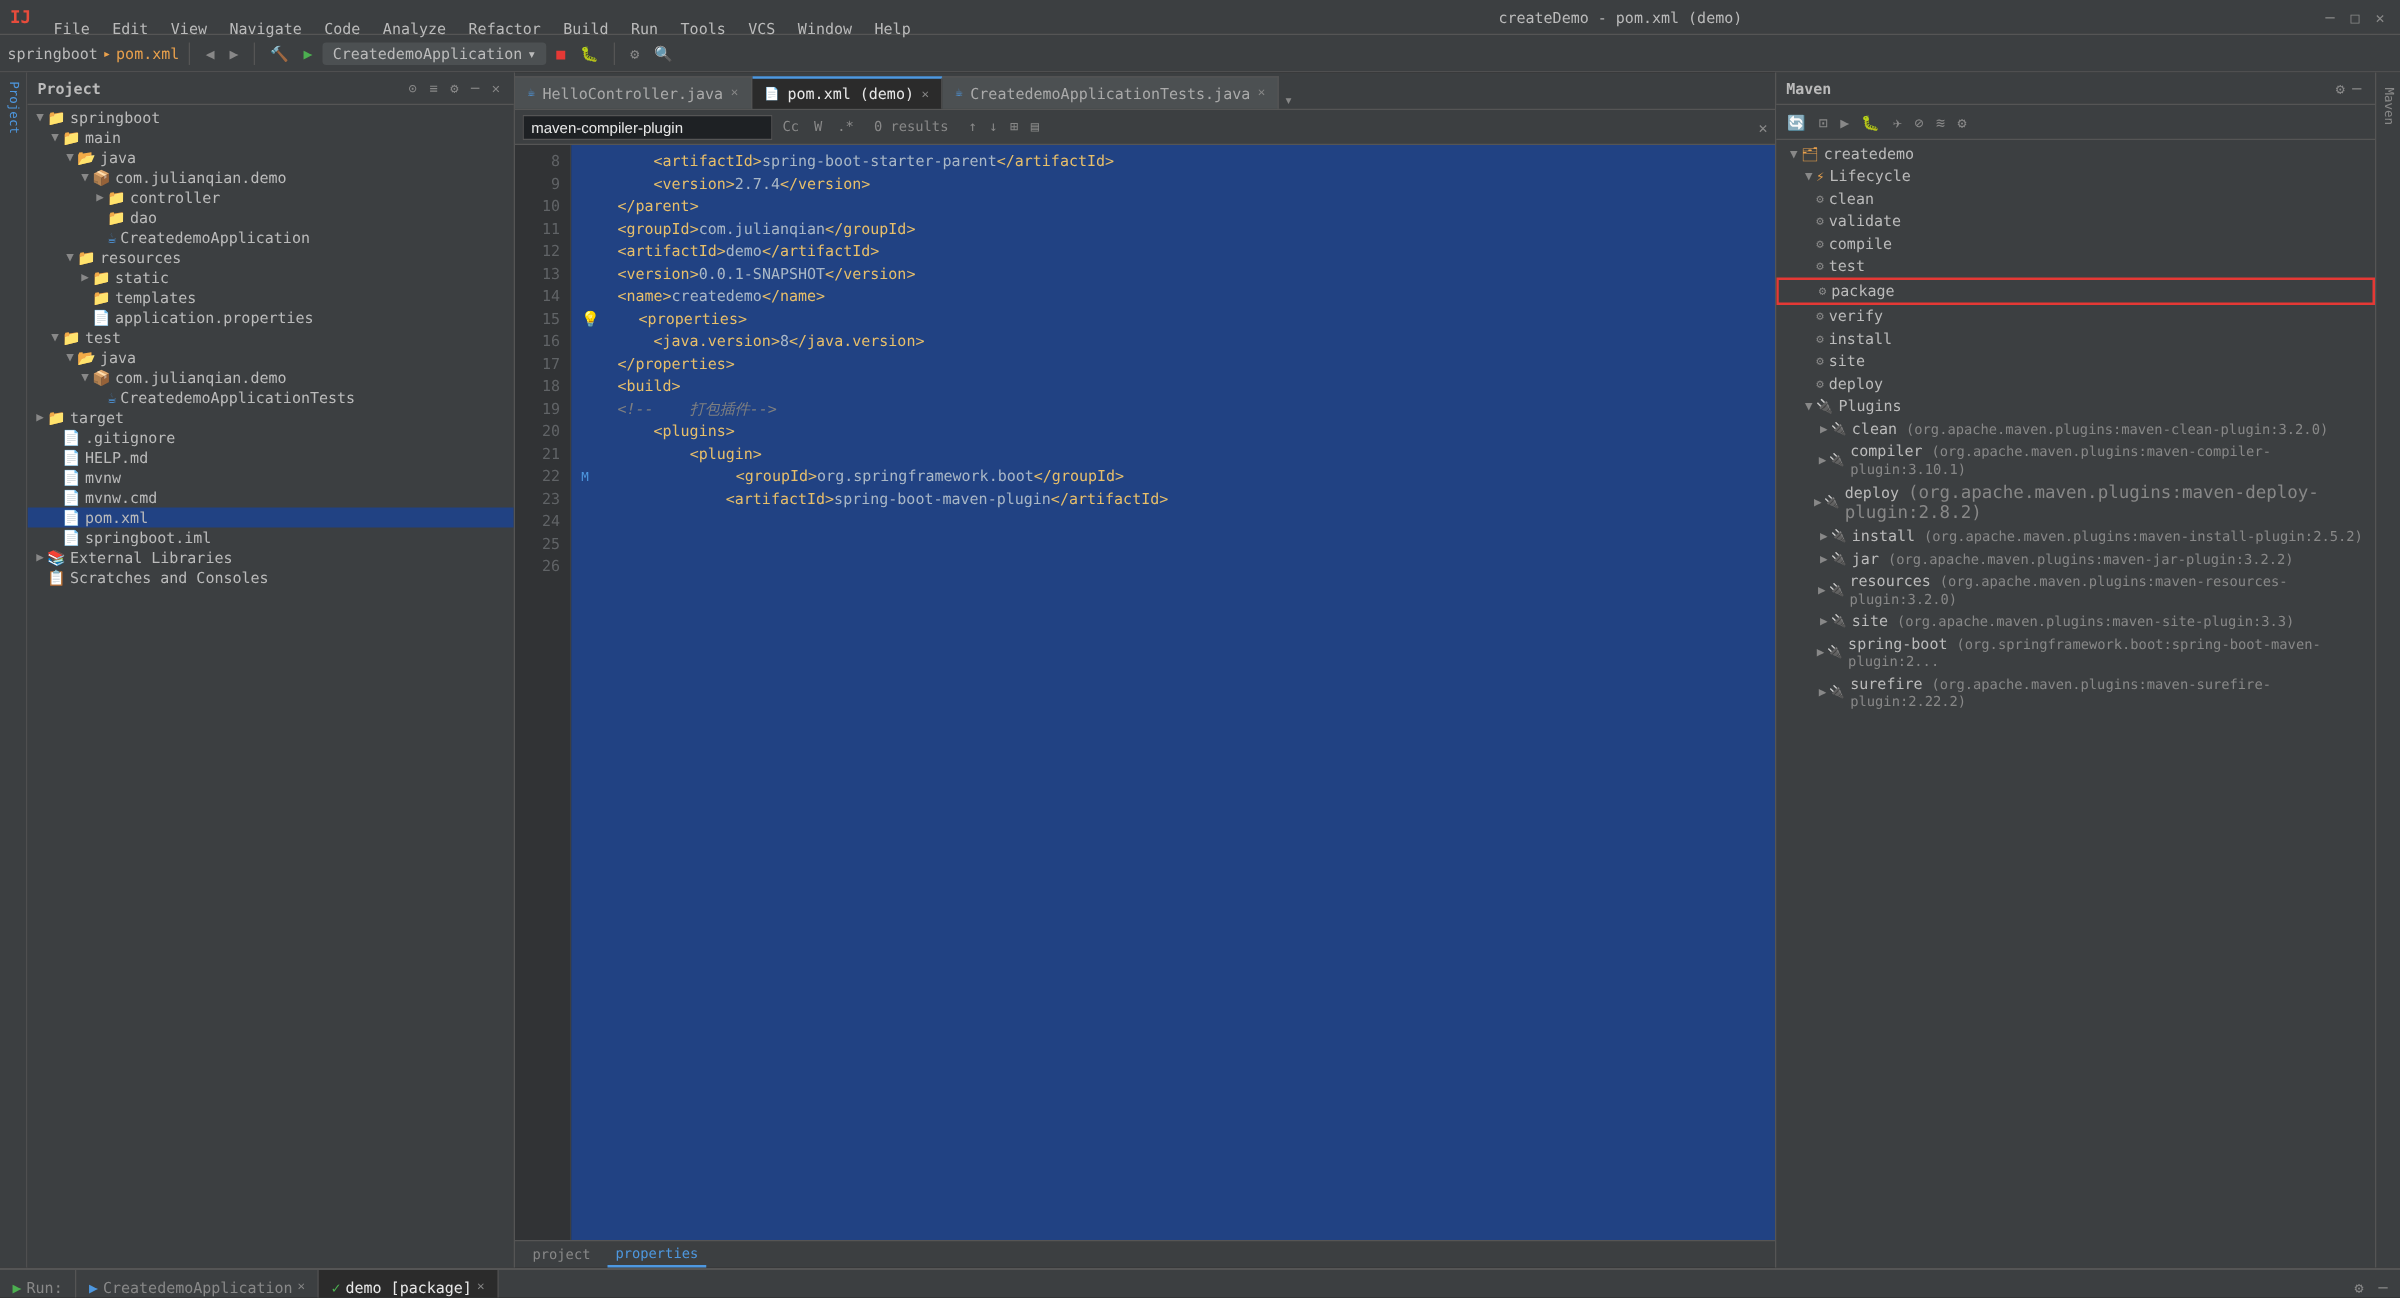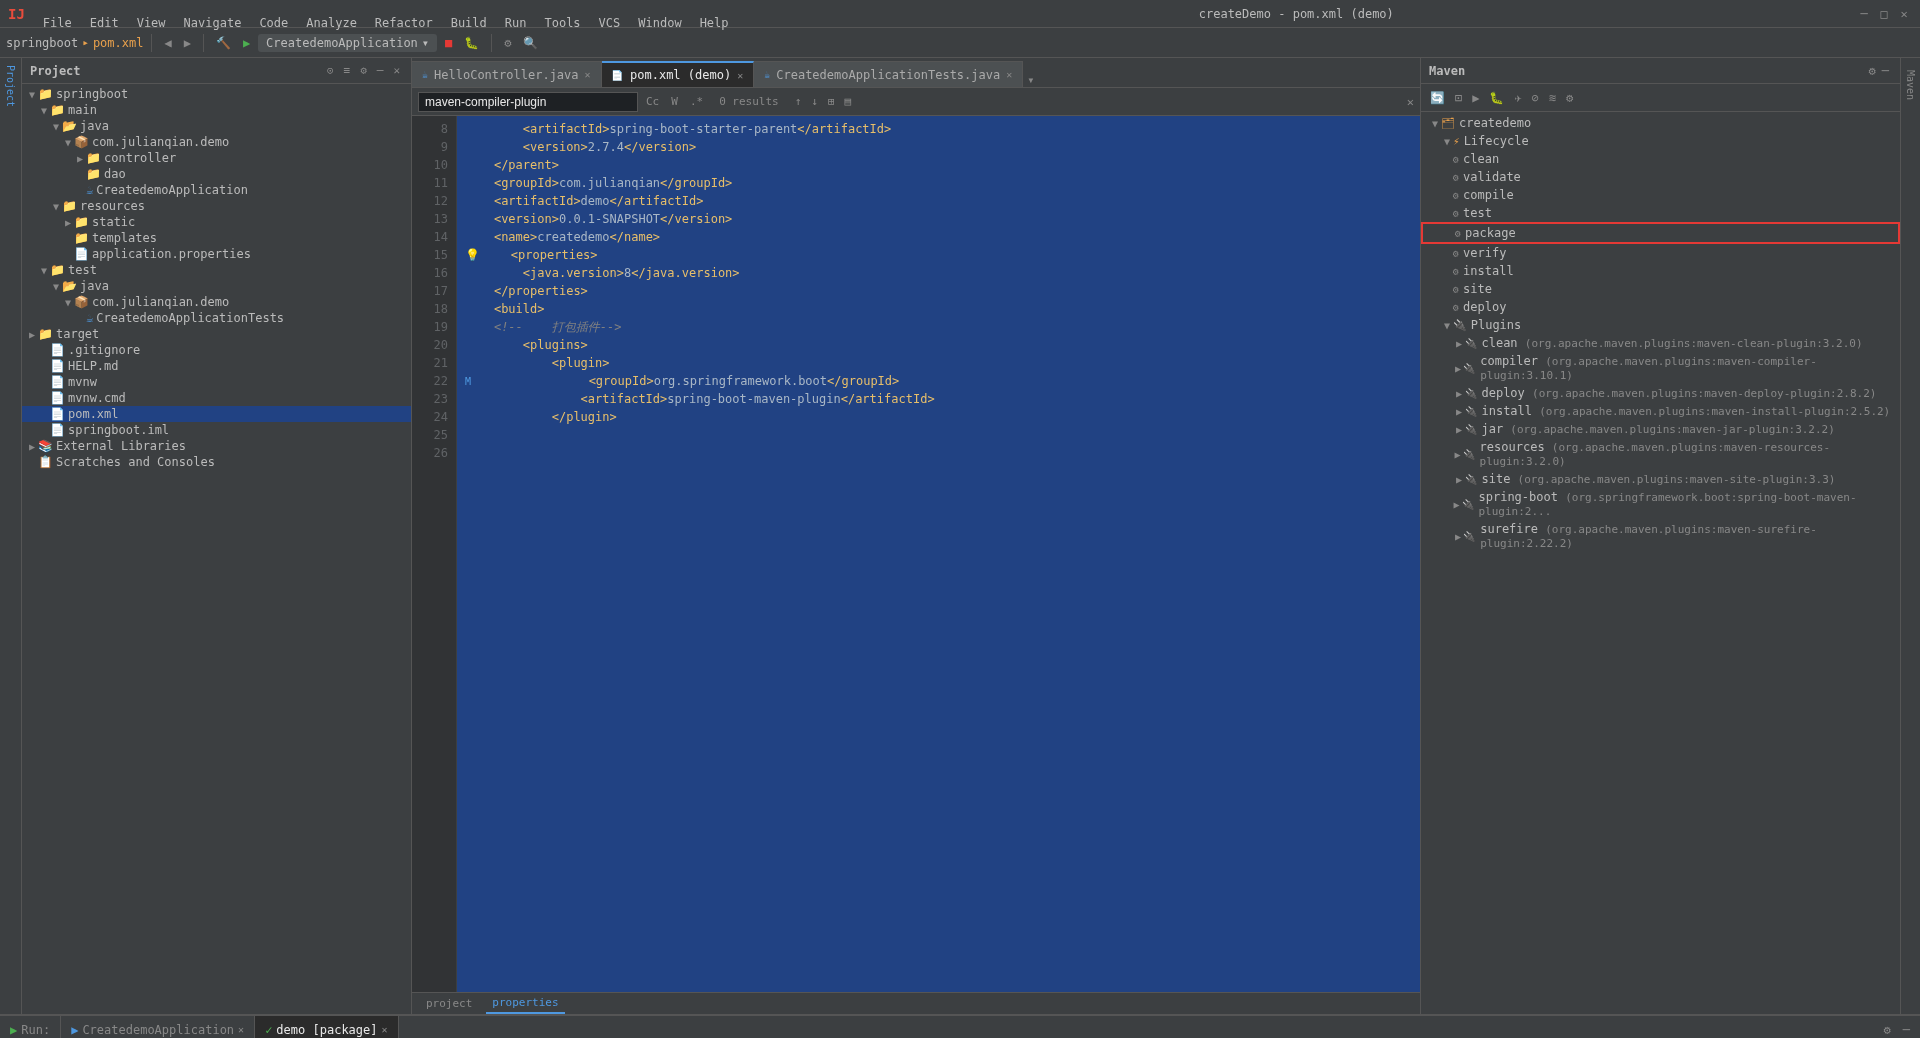--- a/index.html
+++ b/index.html
@@ -52,21 +52,21 @@
     .editor-area { flex: 1; display: flex; flex-direction: column; background: #2b2b2b; }
     .editor-tabs { height: 30px; background: #3c3f41; display: flex; align-items: flex-end; border-bottom: 1px solid #555; }
     .editor-tab { display: flex; align-items: center; padding: 0 10px; height: 26px; background: #4c5052; border-right: 1px solid #555; border-top: 1px solid #555; color: #aaa; font-size: 12px; cursor: pointer; gap: 6px; }
     .editor-tab.active { background: #2b2b2b; color: #e8e8e8; border-top: 2px solid #4e98e0; }
     .editor-tab-icon { font-size: 10px; }
     .tab-close { color: #888; font-size: 10px; cursor: pointer; }
     .tab-arrow { color: #888; padding: 0 4px; cursor: pointer; }
 
     
     .search-bar { height: 28px; background: #3c3f41; display: flex; align-items: center; padding: 0 6px; gap: 4px; border-bottom: 1px solid #555; }
-    .search-input { background: #1e2124; border: 1px solid #555; color: #e8e8e8; padding: 2px 6px; font-size: 12px; width: 220px; height: 20px; }
+    .search-input { background: #1e2124; border: 1px solid #555; color: #e8e8e8; padding: 2px 6px; font-size: 12px; width: 200px; height: 20px; }
     .search-btn { color: #888; cursor: pointer; font-size: 11px; padding: 1px 4px; }
     .search-results { color: #888; font-size: 11px; padding: 0 8px; }
     .search-nav { display: flex; gap: 2px; }
     .search-close { color: #888; cursor: pointer; margin-left: auto; }
 
     
     .code-editor { flex: 1; display: flex; overflow: hidden; }
     .line-numbers { width: 45px; background: #313335; padding: 4px 0; text-align: right; padding-right: 8px; color: #606366; font-size: 12px; line-height: 1.5; border-right: 1px solid #3c3f41; user-select: none; }
     .line-number { height: 18px; line-height: 18px; font-size: 12px; }
     .code-content { flex: 1; padding: 4px 8px; overflow: auto; background: #214283; }
@@ -415,21 +415,20 @@
         <div class="code-line">    <span class="tag">&lt;name&gt;</span>createdemo<span class="tag">&lt;/name&gt;</span></div>
         <div class="code-line"><span style="color:#e8c94a;margin-right:2px;">💡</span>    <span class="tag">&lt;properties&gt;</span></div>
         <div class="code-line">        <span class="tag">&lt;java.version&gt;</span>8<span class="tag">&lt;/java.version&gt;</span></div>
         <div class="code-line">    <span class="tag">&lt;/properties&gt;</span></div>
         <div class="code-line">    <span class="tag">&lt;build&gt;</span></div>
         <div class="code-line">    <span class="comment">&lt;!--    打包插件--&gt;</span></div>
         <div class="code-line">        <span class="tag">&lt;plugins&gt;</span></div>
         <div class="code-line">            <span class="tag">&lt;plugin&gt;</span></div>
         <div class="code-line"><span style="color:#4e98e0;margin-right:2px;font-size:10px;">M</span>                <span class="tag">&lt;groupId&gt;</span>org.springframework.boot<span class="tag">&lt;/groupId&gt;</span></div>
         <div class="code-line">                <span class="tag">&lt;artifactId&gt;</span>spring-boot-maven-plugin<span class="tag">&lt;/artifactId&gt;</span></div>
-        <div class="code-line">            <span class="tag">&lt;/plugin&gt;</span></div>
       </div>
     </div>
 
     <div class="editor-footer">
       <span class="editor-footer-tab">project</span>
       <span class="editor-footer-tab active">properties</span>
     </div>
   </div>
 
   <div class="maven-panel">
@@ -526,21 +525,21 @@
       <div class="maven-item">
         <span style="display:inline-block;width:28px;"></span>
         <span class="tree-arrow">▶</span>
         <span class="maven-plugin-icon">🔌</span>
         <span class="maven-label">compiler <span style="color:#888;font-size:11px;">(org.apache.maven.plugins:maven-compiler-plugin:3.10.1)</span></span>
       </div>
       <div class="maven-item">
         <span style="display:inline-block;width:28px;"></span>
         <span class="tree-arrow">▶</span>
         <span class="maven-plugin-icon">🔌</span>
-        <span class="maven-label">deploy <span style="color:#888;font-size:11px;">(org.apache.maven.plugins:maven-deploy-plugin:2.8.2)</span></span>
+        <span class="maven-label">deploy <span style="color:#888;font-size:14px;">(org.apache.maven.plugins:maven-deploy-plugin:2.8.2)</span></span>
       </div>
       <div class="maven-item">
         <span style="display:inline-block;width:28px;"></span>
         <span class="tree-arrow">▶</span>
         <span class="maven-plugin-icon">🔌</span>
         <span class="maven-label">install <span style="color:#888;font-size:11px;">(org.apache.maven.plugins:maven-install-plugin:2.5.2)</span></span>
       </div>
       <div class="maven-item">
         <span style="display:inline-block;width:28px;"></span>
         <span class="tree-arrow">▶</span>

